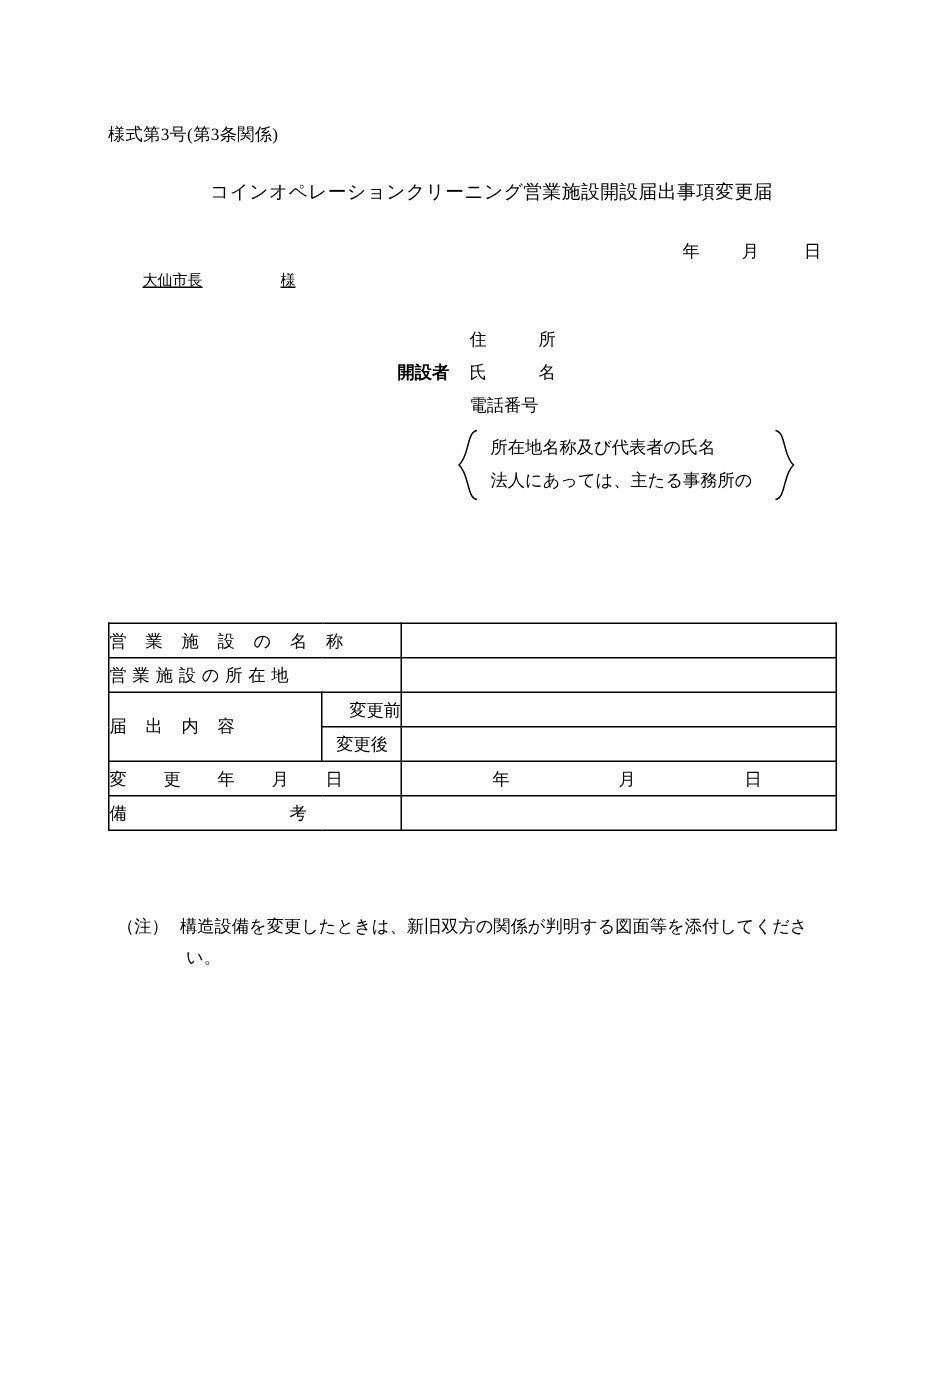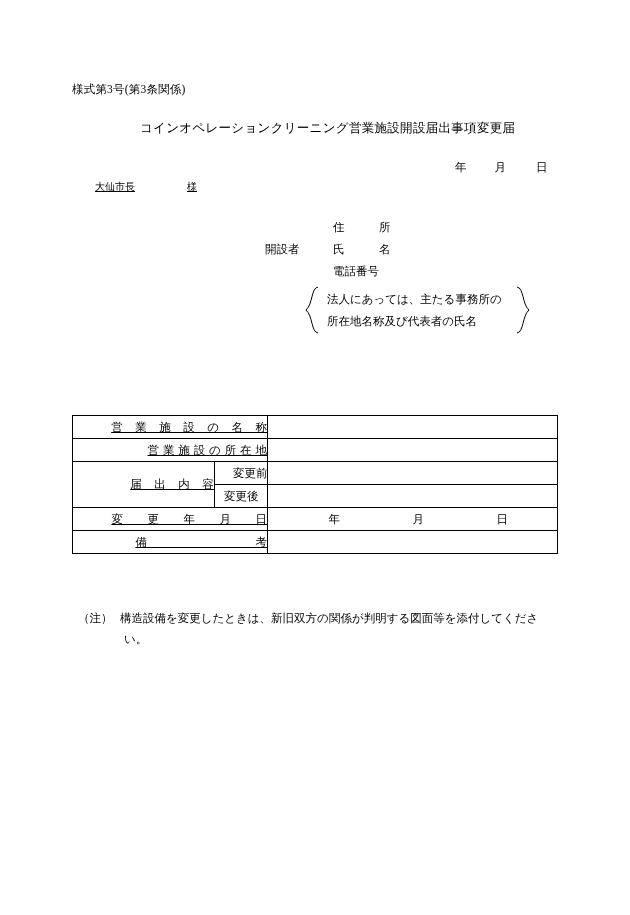--- a/index.html
+++ b/index.html
@@ -59,22 +59,23 @@
     top: 216px;
     font-size: 11.5px;
     line-height: 22px;
   }
   .applicant-row {
     display: flex;
     align-items: flex-end;
     height: 22px;
   }
   .applicant-label {
-    width: 68px;
+    width: 48px;
     display: inline-block;
+    font-weight: bold;
   }
   .applicant-field {
     display: inline-block;
     width: 130px;
   }
   .brace-box {
     position: absolute;
     left: 305px;
     top: 286px;
     width: 225px;
@@ -113,24 +114,23 @@
     border-collapse: collapse;
     font-size: 11.5px;
   }
   table.form-table td {
     border: 1px solid #000000;
     padding: 0;
     height: 22px;
     vertical-align: middle;
   }
   .lbl {
-    text-align: right;
+    text-align: left;
     width: 170px;
     letter-spacing: 0.5px;
-    text-decoration: underline;
   }
   .lbl-sub {
     text-align: center;
     width: 62px;
   }
   .val {
     width: 314px;
   }
   .row-tall { height: 44px; text-align: right; }
   .row-tall2 { height: 46px; }
@@ -192,22 +192,22 @@
   </div>
 
   <div class="brace-box">
     <svg class="brace-left" viewBox="0 0 14 48">
       <path d="M13 1 C6 2, 8 18, 1 24 C8 30, 6 46, 13 47" fill="none" stroke="#000" stroke-width="1"></path>
     </svg>
     <svg class="brace-right" viewBox="0 0 14 48">
       <path d="M1 1 C8 2, 6 18, 13 24 C6 30, 8 46, 1 47" fill="none" stroke="#000" stroke-width="1"></path>
     </svg>
     <div class="note-text">
+      <div>所在地名称及び代表者の氏名</div>
       <div>法人にあっては、主たる事務所の</div>
-      <div>所在地名称及び代表者の氏名</div>
     </div>
   </div>
 
 
   <table class="form-table">
     <tbody>
       <tr>
         <td class="lbl" colspan="2">営　業　施　設　の　名　称</td>
         <td class="val"></td>
       </tr>

